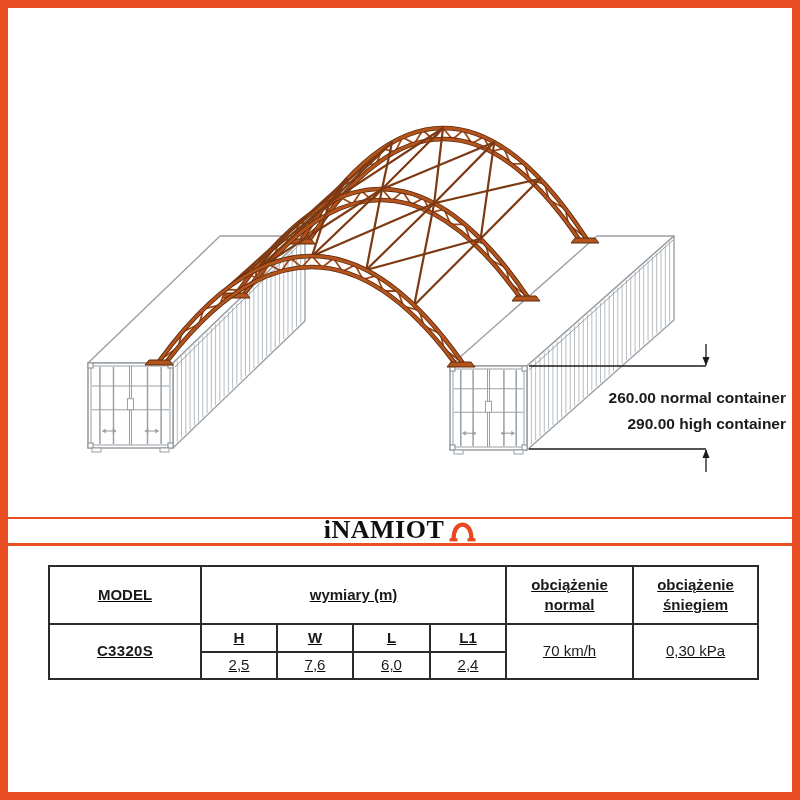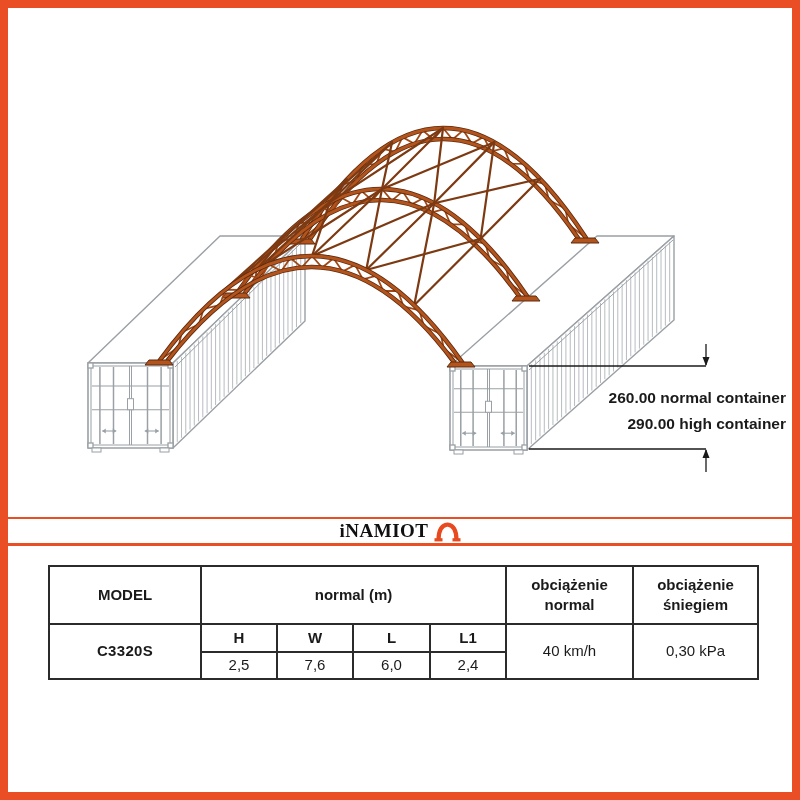--- a/index.html
+++ b/index.html
@@ -3,22 +3,22 @@
 <meta charset="utf-8">
 <style>
   html,body{margin:0;padding:0;background:#ffffff;}
   body{width:800px;height:800px;position:relative;font-family:"Liberation Sans",sans-serif;overflow:hidden;}
   .frame{position:absolute;left:0;top:0;width:800px;height:800px;border:8px solid #ea4e25;box-sizing:border-box;pointer-events:none;z-index:50;}
   #tech-drawing{position:absolute;left:0;top:0;z-index:5;}
   .rule{position:absolute;left:8px;right:8px;height:3px;background:#ea4e25;z-index:10;}
   .rule-top{top:517px;}
   .rule-bottom{top:543px;}
   .logo-band{position:absolute;left:8px;right:8px;top:519px;height:24px;display:flex;align-items:center;justify-content:center;gap:5px;z-index:11;background:#ffffff;}
-  .logo-text{font-family:"Liberation Serif",serif;font-weight:bold;font-size:19px;letter-spacing:.5px;color:#101010;line-height:1;transform:translateY(-1px);}
-  .spec-wrap{position:absolute;left:48px;top:565px;z-index:11;}
+  .logo-text{font-family:"Liberation Serif",serif;font-weight:bold;font-size:26px;letter-spacing:.5px;color:#101010;line-height:1;transform:translateY(-1px);}
+  .spec-wrap{position:absolute;left:48px;top:565px;z-index:11;text-decoration:underline;}
   table.spec{border-collapse:collapse;table-layout:fixed;width:709px;background:#fff;}
   table.spec td{border:2px solid #2b2b2b;text-align:center;vertical-align:middle;color:#1a1a1a;padding:0;font-size:15px;line-height:1.35;}
   .th{font-weight:bold;font-size:17px;}
   .model-val{font-weight:bold;font-size:18px;letter-spacing:.3px;}
   .dim-h{font-weight:bold;font-size:14px;}
   .r1 td{height:56px;}
   .r2 td{height:26px;}
   .r3 td{height:25px;}
 </style>
 </head>
@@ -232,31 +232,31 @@
         <col style="width:76px">
         <col style="width:76px">
       <col style="width:77px">
         <col style="width:76px">
         <col style="width:127px">
         <col style="width:125px">
     </colgroup>
     <tbody>
         <tr class="r1">
       <td class="th">MODEL</td>
-      <td class="th" colspan="4">normal (m)</td>
+      <td class="th" colspan="4">wymiary (m)</td>
       <td class="th">obciążenie normal</td>
       <td class="th">obciążenie śniegiem</td>
     </tr>
     <tr class="r2">
       <td class="model-val" rowspan="2">C3320S</td>
       <td class="dim-h">H</td>
       <td class="dim-h">W</td>
       <td class="dim-h">L</td>
       <td class="dim-h">L1</td>
-      <td rowspan="2">40 km/h</td>
+      <td rowspan="2">70 km/h</td>
       <td rowspan="2">0,30 kPa</td>
     </tr>
     <tr class="r3">
       <td>2,5</td>
       <td>7,6</td>
       <td>6,0</td>
       <td>2,4</td>
     </tr>
   </tbody>
     </table>

